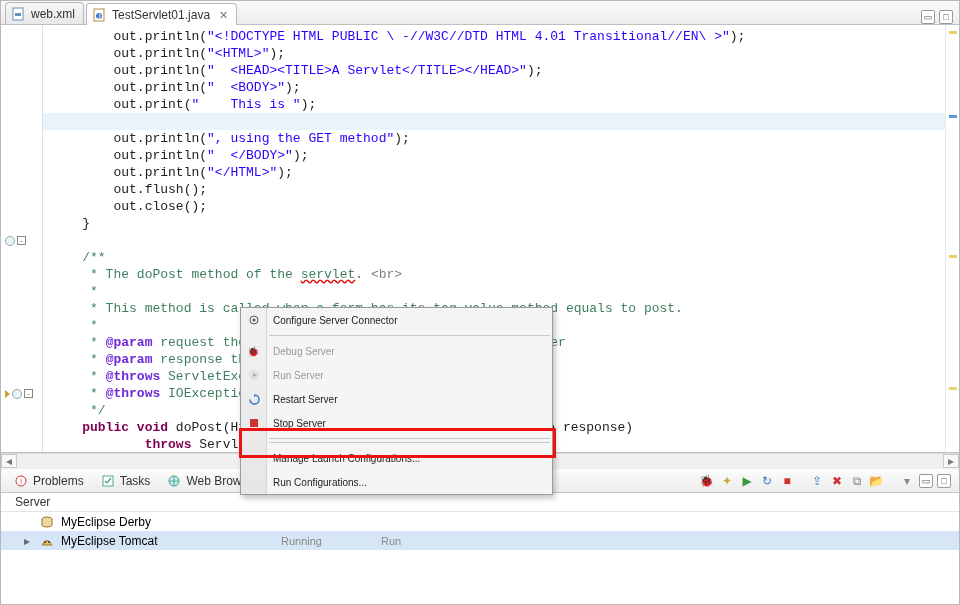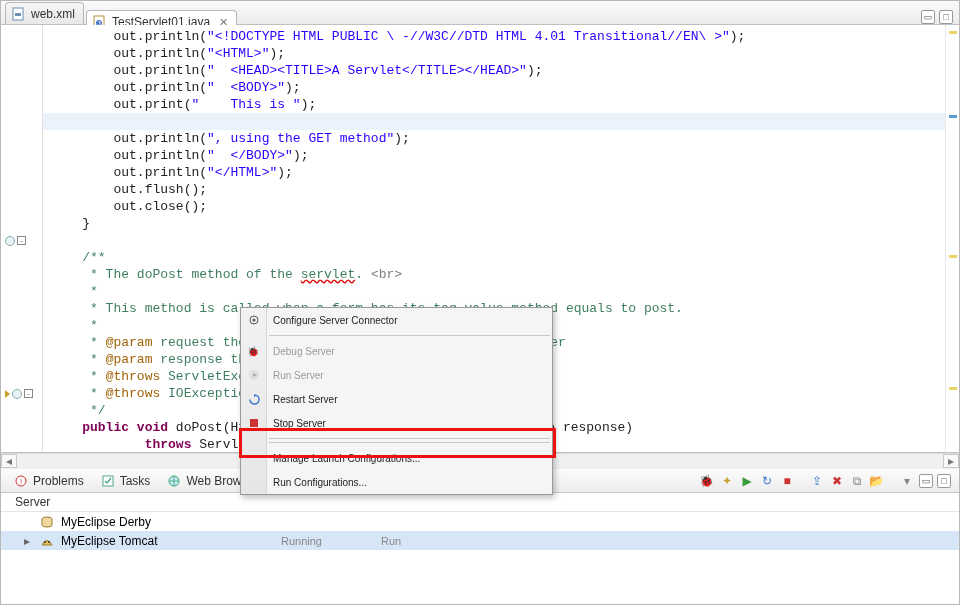--- a/index.html
+++ b/index.html
@@ -34,21 +34,21 @@
     border-top-right-radius: 4px;
     background: linear-gradient(#f6f6f6,#e8e8e8);
     margin-right: 2px;
     font-size: 12px;
     color: #333;
     height: 22px;
   }
   .tab.active {
     background: #fff;
     position: relative;
-    top: 8px;
+    top: 1px;
   }
   .tab .ficon { width:14px; height:14px; display:inline-flex; align-items:center; justify-content:center; }
   .tab .close { color:#777; font-size:11px; margin-left:4px; }
   .tab-right-icons {
     margin-left: auto;
     display: flex;
     gap: 4px;
     align-items: center;
     padding-right: 6px;
   }
@@ -92,21 +92,21 @@
   
   .g-ann { position:absolute; left:4px; width:32px; display:flex; gap:2px; align-items:center; height:17px;}
   .fold { width:9px;height:9px;border:1px solid #888;background:#fff;font-size:8px;line-height:7px;text-align:center;color:#555;}
   .circ { width:10px;height:10px;border-radius:50%;border:1px solid #8aa; background:#e8f4f8;}
   .tri { width:0;height:0;border-left:5px solid #caa128;border-top:4px solid transparent;border-bottom:4px solid transparent;}
   
   .kw { color:#7f0055; font-weight:bold; }
   .str { color:#2a00ff; }
   .cm { color:#3f7f5f; }
   .tagc { color:#808080; }
-  .ann { color:#a16207; font-weight:normal;}
+  .ann { color:#6d28d9; font-weight:bold;}
   .err { text-decoration: underline wavy #d00; }
   
   .hscroll {
     height: 16px;
     background: #f0f0f0;
     border-top: 1px solid #dcdcdc;
     position: relative;
   }
   .hscroll .arrow { width:16px;height:14px;display:inline-flex;align-items:center;justify-content:center;color:#777;border:1px solid #c8c8c8;background:#f8f8f8;position:absolute;top:0;}
   .hscroll .left{left:0;} .hscroll .right{right:0;}

